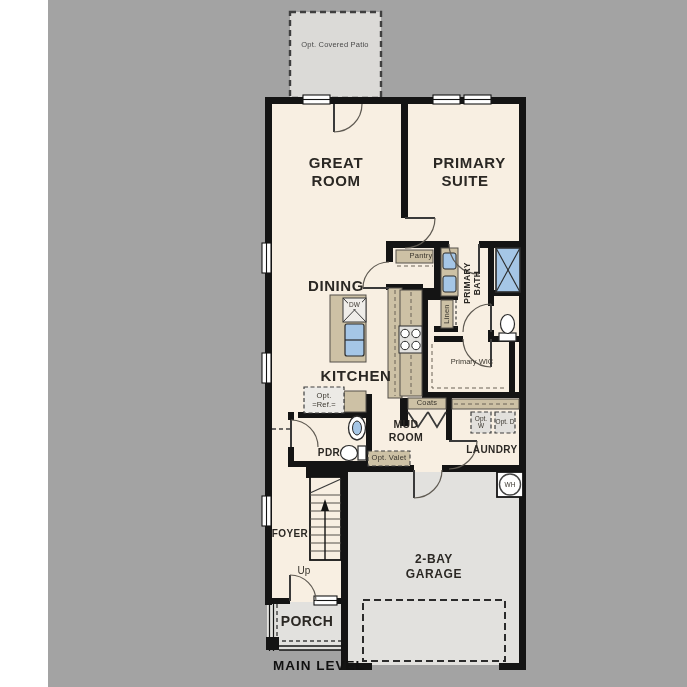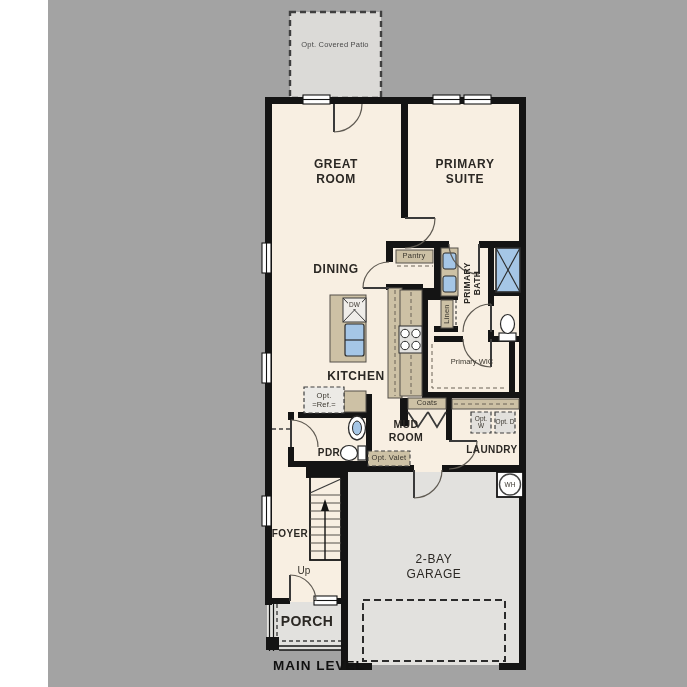--- a/index.html
+++ b/index.html
@@ -1,28 +1,28 @@
 <!DOCTYPE html>
 <html><head>
 <meta charset="utf-8">
 <style>
   html,body{margin:0;padding:0;background:#ffffff;}
   .canvas{position:relative;width:687px;height:687px;background:#a3a3a3;overflow:hidden;
           font-family:"Liberation Sans",sans-serif;margin-left:48px;}
   .canvas svg{position:absolute;left:0;top:0;}
   .lbl{position:absolute;transform:translate(-50%,-50%);text-align:center;
        color:#2b2824;line-height:1.22;white-space:nowrap;}
-  .room{font-weight:bold;font-size:12px;letter-spacing:.6px;}
+  .room{font-weight:bold;font-size:15px;letter-spacing:.6px;}
   .room.wrap{white-space:normal;width:64px;}
   .sm{font-size:7.5px;color:#3a362e;letter-spacing:.2px;}
   .sm.wrap{white-space:normal;}
   .vert{transform:translate(-50%,-50%) rotate(-90deg);}
   .bathlbl{font-weight:bold;font-size:8.5px;letter-spacing:.4px;white-space:normal;width:54px;line-height:1.15;}
   .mud{font-weight:bold;font-size:10.5px;white-space:normal;width:52px;letter-spacing:.4px;}
-  .garagelbl{font-weight:normal;font-size:12px;white-space:normal;width:86px;letter-spacing:.6px;}
+  .garagelbl{font-weight:bold;font-size:12px;white-space:normal;width:86px;letter-spacing:.6px;}
   .small-room{font-weight:bold;font-size:10px;letter-spacing:.4px;}
   .mainlevel{font-weight:bold;font-size:13.5px;letter-spacing:1px;color:#111;padding-left:42px;}
   .wiclbl{font-size:7.5px;white-space:normal;width:46px;color:#3a362e;}
   .optbox{font-size:6.5px;white-space:normal;width:20px;color:#3a362e;line-height:1.15;}
   .tiny{font-size:6.5px;color:#3a362e;}
 </style>
 </head>
 <body>
 
 <div class="canvas">
@@ -260,23 +260,23 @@
     <g>
           <line x1="242" y1="601" x2="242" y2="575" stroke="#3a3a3a" stroke-width="2"></line>
           <path d="M242,575 A26 26 0 0 1 268,601" stroke="#5f5a52" stroke-width="1.2"></path>
         </g>
   </g>
 </svg>
 
   <div class="lbl sm" style="left:287px;top:45px;color:#4a4a4a;">Opt. Covered Patio</div>
   <div class="lbl room wrap" style="left:288px;top:172px;">GREAT ROOM</div>
   <div class="lbl room wrap" style="left:417px;top:172px;">PRIMARY SUITE</div>
-  <div class="lbl room" style="left:288px;top:269px;">DINING</div>
+  <div class="lbl room" style="left:288px;top:286px;">DINING</div>
   <div class="lbl room" style="left:308px;top:376px;">KITCHEN</div>
-  <div class="lbl sm" style="left:366px;top:256px;">Pantry</div>
+  <div class="lbl sm" style="left:366px;top:256px;padding-left:14px;">Pantry</div>
   <div class="lbl vert bathlbl" style="left:425px;top:283px;">PRIMARY BATH</div>
   <div class="lbl vert sm" style="left:399px;top:314px;">Linen</div>
   <div class="lbl wiclbl" style="left:424px;top:362px;">Primary WIC</div>
   <div class="lbl sm" style="left:379px;top:403px;">Coats</div>
   <div class="lbl mud" style="left:358px;top:431px;">MUD ROOM</div>
   <div class="lbl small-room" style="left:444px;top:450px;">LAUNDRY</div>
   <div class="lbl optbox" style="left:433px;top:422px;">Opt. W</div>
   <div class="lbl optbox" style="left:457px;top:422px;">Opt. D</div>
   <div class="lbl sm" style="left:341px;top:458px;">Opt. Valet</div>
   <div class="lbl sm wrap" style="left:276px;top:400px;width:32px;">Opt. =Ref.=</div>

